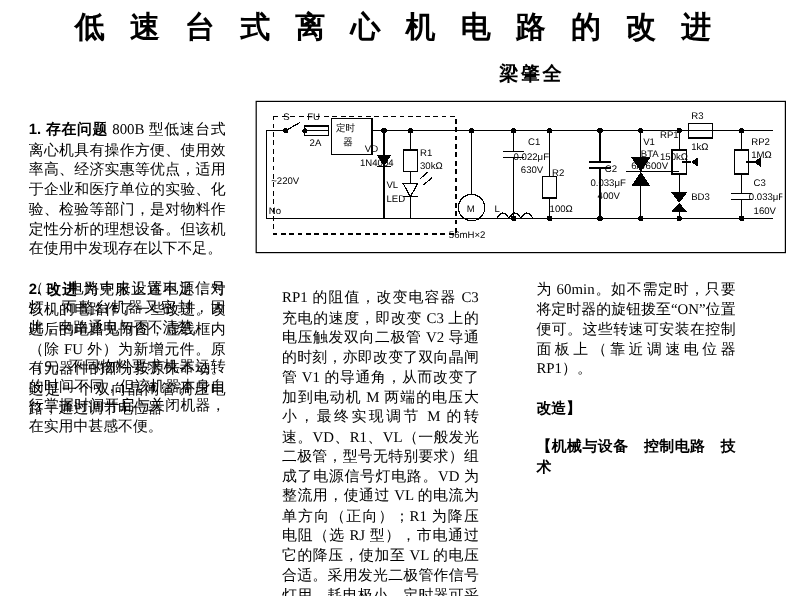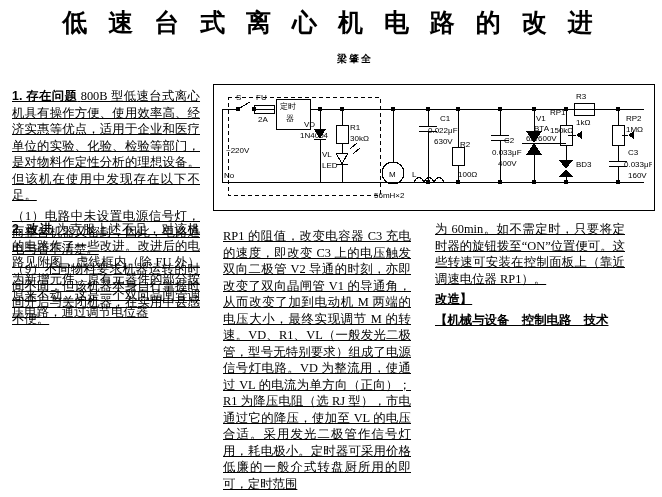--- a/index.html
+++ b/index.html
@@ -18,36 +18,36 @@
     position:absolute;left:0;top:6px;width:662px;
     text-align:center;
     font-family:"Liberation Sans", sans-serif;
     font-weight:bold;
     font-size:25px;
     letter-spacing:7px;
     white-space:nowrap;
   }
   .byline{
     position:absolute;left:240px;top:52px;width:230px;
-    text-align:center;
+    text-align:right;
     font-family:"Liberation Sans", sans-serif;
     font-weight:bold;
-    font-size:10px;
+    font-size:16px;
     letter-spacing:2px;
   }
 
   
   .col{
     position:absolute;
     font-size:12.4px;
     line-height:16.5px;
     text-align:justify;
     text-justify:inter-ideograph;
   }
-  .col p{margin:4px;text-decoration:underline;}
+  .col p{margin:16px;}
   .b{font-weight:bold;font-family:"Liberation Sans",sans-serif;}
 
   #col1{left:8px;top:84px;width:196px;}
   #col2{left:8px;top:217px;width:196px;height:276px;}
   #col3{left:219px;top:224px;width:196px;height:276px;}
   #col4{left:431px;top:217px;width:198px;height:276px;}
 
   
   .fig{
     position:absolute;left:213px;top:84px;width:440px;height:125px;

